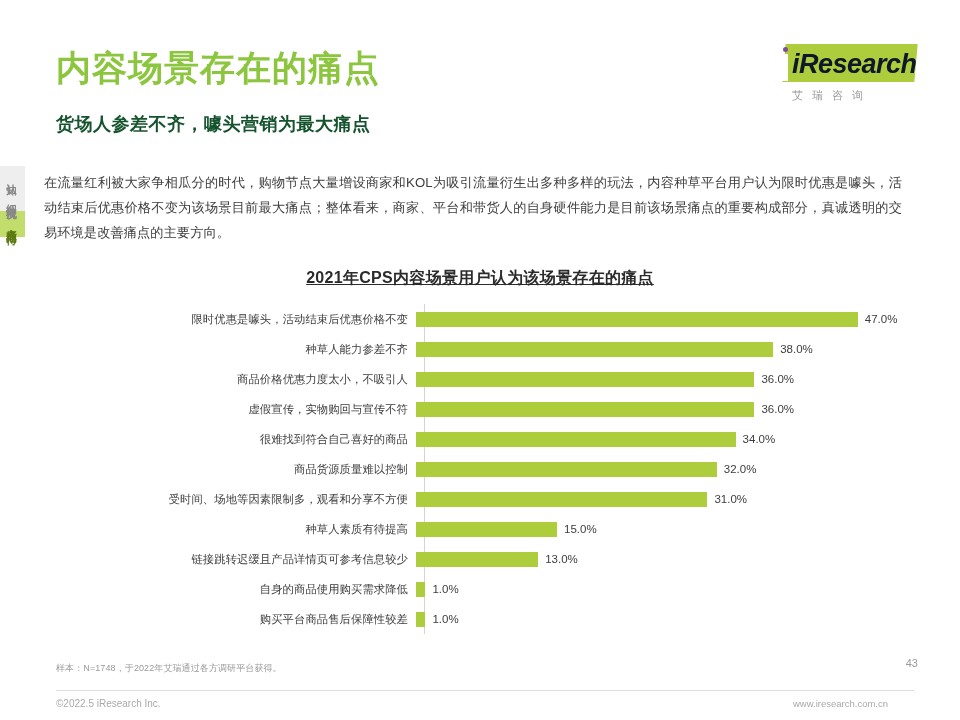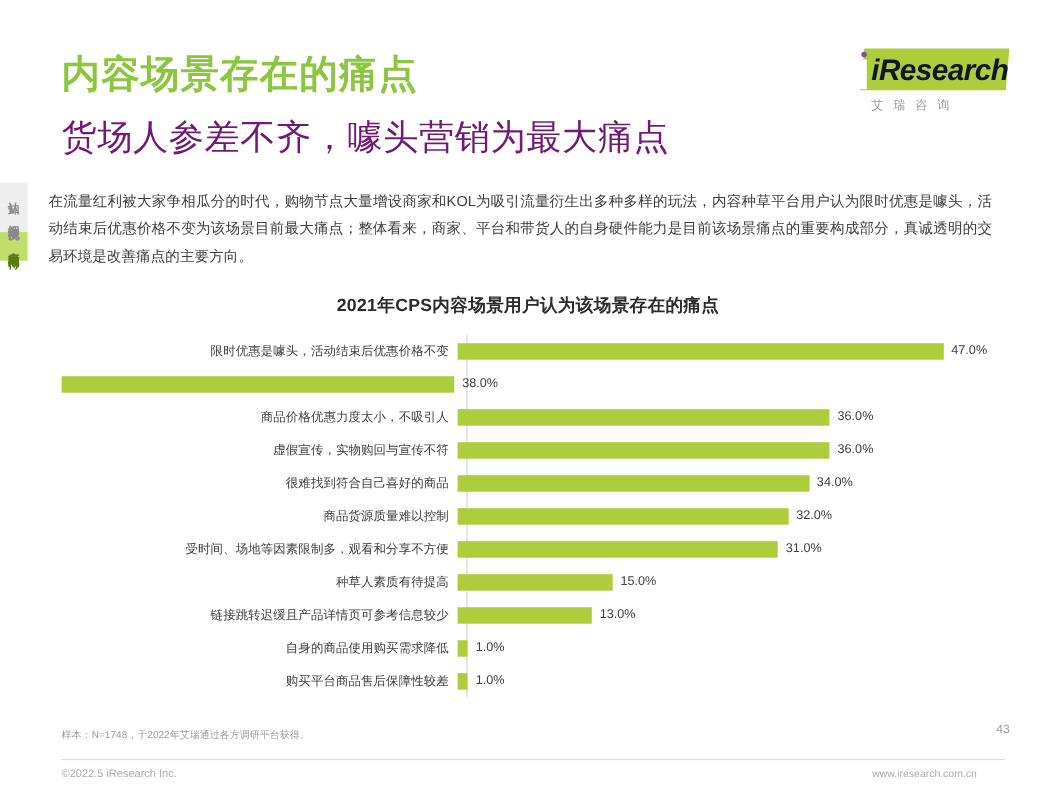--- a/index.html
+++ b/index.html
@@ -42,23 +42,23 @@
     left: 56px; top: 46px;
     font-size: 35px;
     font-weight: bold;
     color: #8cc63e;
     letter-spacing: 1px;
     line-height: 44px;
   }
   #title-sub {
     position: absolute;
     left: 56px; top: 108px;
-    font-size: 32px;
-    font-weight: normal;
-    color: #701a75;
+    font-size: 18px;
+    font-weight: bold;
+    color: #14532d;
     letter-spacing: 0.5px;
     line-height: 32px;
   }
 
   
   #logo {
     position: absolute;
     right: 44px; top: 44px;
     width: 150px; height: 62px;
   }
@@ -119,20 +119,21 @@
   
   #chart-title {
     position: absolute;
     left: 0; top: 268px;
     width: 960px;
     text-align: center;
     font-size: 16px;
     font-weight: bold;
     color: #2b2b2b;
     letter-spacing: 0.3px;
+    text-decoration: underline;
   }
   #chart {
     position: absolute;
     left: 56px; top: 304px;
     width: 858px; height: 330px;
   }
   .axis-line {
     position: absolute;
     left: 368px; top: 0;
     width: 1px; height: 330px;
@@ -234,20 +235,21 @@
   <div id="chart">
     <div class="axis-line"></div>
   <div class="bar-row">
         <div class="bar-label">限时优惠是噱头，活动结束后优惠价格不变</div>
         <div class="bar-track">
           <div class="bar-fill" style="width: 441.8px; background: rgb(174, 205, 60);"></div>
           <div class="bar-value">47.0%</div>
         </div>
       </div>
       <div class="bar-row">
+        <div class="bar-label">种草人能力参差不齐</div>
         <div class="bar-track">
           <div class="bar-fill" style="width: 357.2px; background: rgb(174, 205, 60);"></div>
           <div class="bar-value">38.0%</div>
         </div>
       </div>
       <div class="bar-row">
         <div class="bar-label">商品价格优惠力度太小，不吸引人</div>
         <div class="bar-track">
           <div class="bar-fill" style="width: 338.4px; background: rgb(174, 205, 60);"></div>
           <div class="bar-value">36.0%</div>

